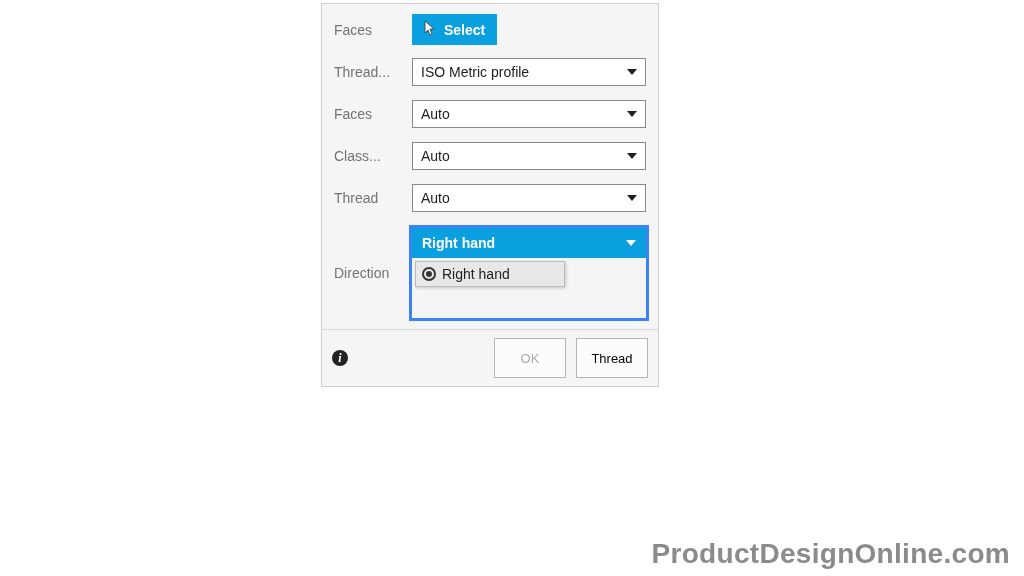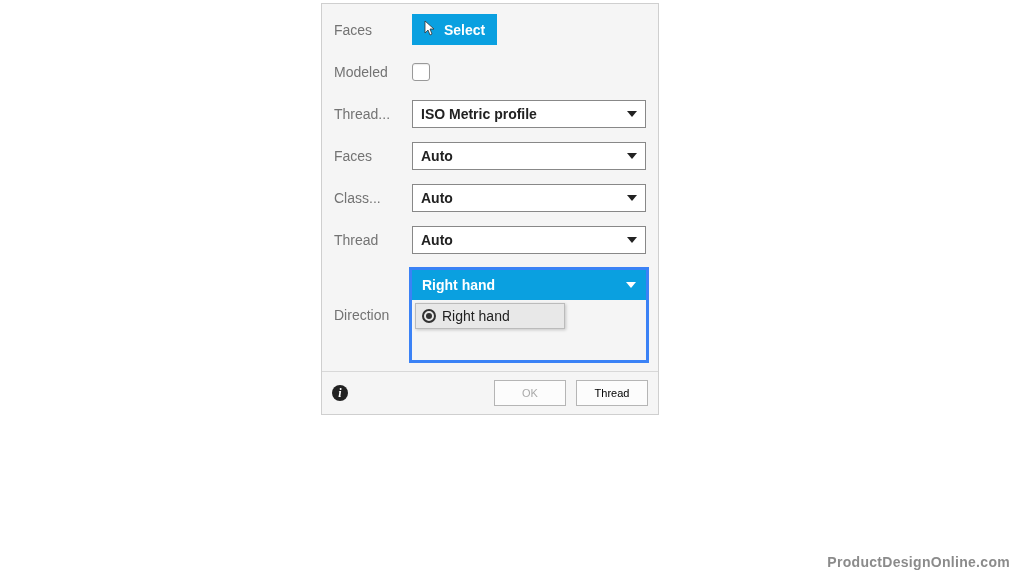--- a/index.html
+++ b/index.html
@@ -97,21 +97,20 @@
     flex: 1;
     height: 28px;
     background: #fff;
     border: 1px solid #888;
     display: flex;
     align-items: center;
     padding: 0 8px;
     cursor: pointer;
     position: relative;
     justify-content: space-between;
-    font-weight: bold;
   }
   .dd-caret {
     width: 0; height: 0;
     border-left: 5px solid transparent;
     border-right: 5px solid transparent;
     border-top: 6px solid #222;
   }
   .dd-caret.white { border-top-color: #fff; }
   .direction-row { margin-bottom: 0; }
   .direction-open {
@@ -194,35 +193,35 @@
     font-weight: bold;
     font-size: 12px;
     display: flex;
     align-items: center;
     justify-content: center;
     cursor: pointer;
     margin-right: auto;
   }
   .footer-btn {
     min-width: 72px;
-    height: 26px;
+    height: 40px;
     background: #fcfcfc;
     border: 1px solid #b5b5b5;
-    font-size: 11px;
+    font-size: 13px;
     cursor: pointer;
   }
   .footer-btn.disabled {
     color: #aaa;
     cursor: default;
   }
   .watermark {
     position: absolute;
     right: 14px;
     bottom: 6px;
-    font-size: 14px;
+    font-size: 28px;
     font-weight: 700;
     color: #8b8b8b;
     letter-spacing: 0.3px;
   }
 </style>
 </head>
 <body>
 
 <div class="panel">
 
@@ -234,24 +233,20 @@
       <button class="select-btn">
         <span class="cursor-icon">
           <svg width="14" height="16" viewBox="0 0 14 16">
             <path d="M1 1 L1 13 L4 10 L6 15 L8 14 L6 9 L10 9 Z" fill="#fff" stroke="#333" stroke-width="0.8"></path>
           </svg>
         </span>
         <span>Select</span>
       </button>
     </div>
 
-    <div class="row">
-      <span class="row-label">Modeled</span>
-      <span class="checkbox"></span>
-    </div>
 
 
     <div class="row">
       <span class="row-label">Thread...</span>
       <div class="dropdown">
         <span>ISO Metric profile</span>
         <span class="dd-caret"></span>
       </div>
     </div>
 

